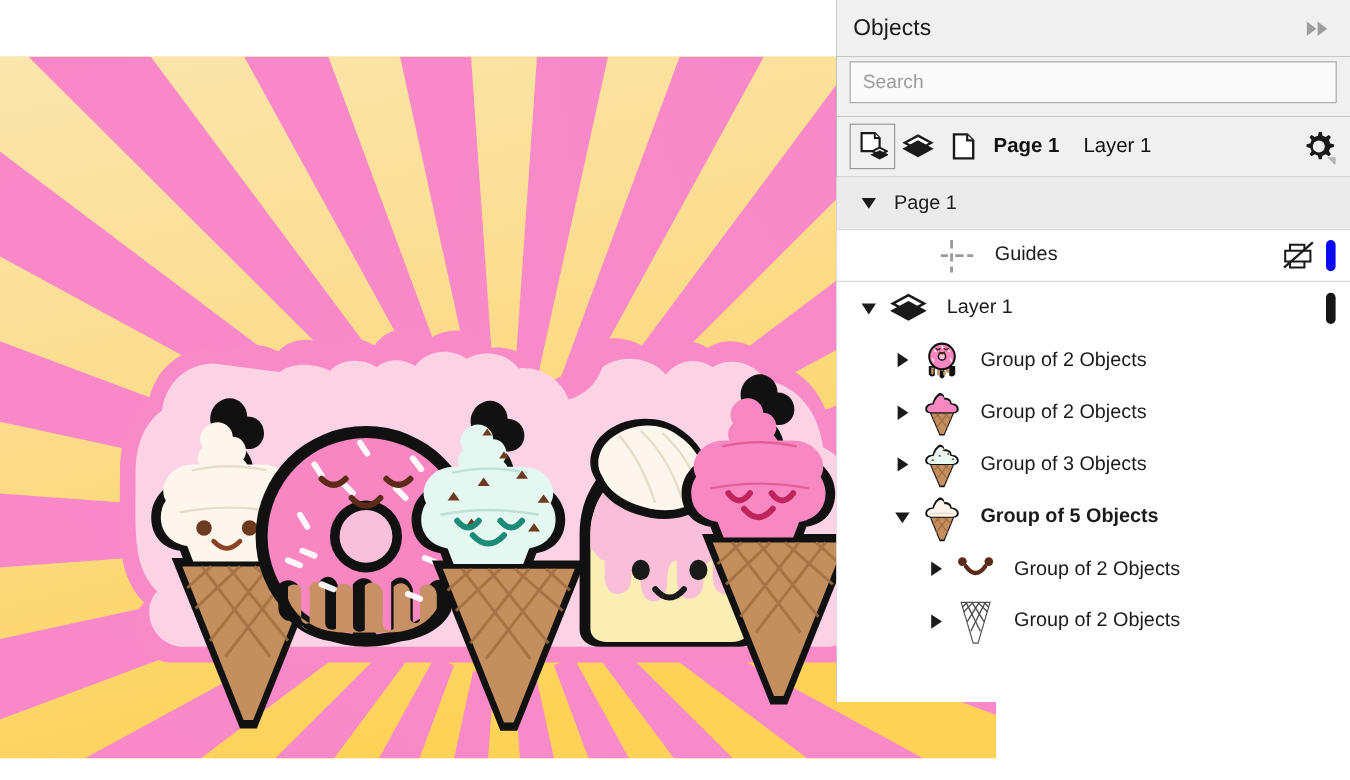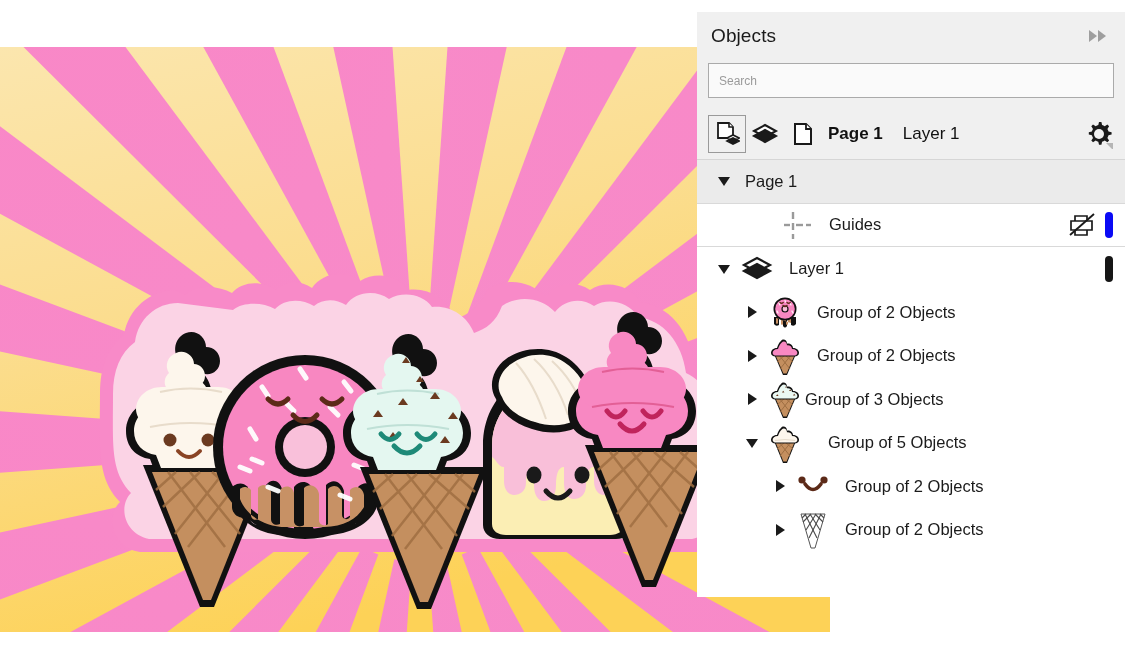--- a/index.html
+++ b/index.html
@@ -13,40 +13,40 @@
 
   
   #canvas-area{
     position:absolute;left:0;top:47px;width:830px;height:585px;
     overflow:hidden;background:#fbe3a0;
   }
   #sunburst{position:absolute;left:0;top:0;width:830px;height:585px;}
 
   
   #objects-panel{
-    position:absolute;left:697px;top:12px;width:428px;height:585px;
+    position:absolute;left:697px;top:0;width:428px;height:585px;
     background:#404040;
     box-shadow:0 0 0 0 rgba(0,0,0,0);
     display:flex;flex-direction:column;
   }
   #panel-titlebar{
     height:47px;flex:0 0 47px;background:#f0f0f0;
     display:flex;align-items:center;padding:0 14px;
     box-sizing:border-box;
   }
   #panel-title{
     font-size:19px;color:#1a1a1a;letter-spacing:.1px;flex:1;
   }
   #collapse-icon{width:26px;height:26px;display:flex;align-items:center;justify-content:center;}
 
   #search-wrap{flex:0 0 50px;padding:4px 11px 10px 11px;box-sizing:border-box;background:#f0f0f0;}
   #search-input{
     width:100%;height:35px;box-sizing:border-box;
     border:1px solid #aaaaaa;background:#fafafa;
-    font-size:12px;color:#222;padding:0 10px;
+    font-size:16px;color:#222;padding:0 10px;
     font-family:"Liberation Sans", sans-serif;
     outline:none;
   }
   #search-input::placeholder{color:#9b9b9b;}
 
   #panel-toolbar{
     flex:0 0 50px;background:#f0f0f0;display:flex;align-items:center;
     padding:0 11px;box-sizing:border-box;gap:0;position:relative;
   }
   .tb-btn{
@@ -588,21 +588,21 @@
         <path d="M10,13 C6.5,13 4.6,15 4.6,17 C4.6,18.6 6.4,19.6 8.4,19.6 L25.6,19.6 C27.6,19.6 29.4,18.6 29.4,17 C29.4,15 27.5,13 24,13 C24,10.5 21.5,8.8 19,9.2 C19,6 15.6,4.4 13.8,6.6 C12,8 11,10.6 10,13 Z" fill="#eaf8f2"></path>
         <g fill="#6b3a20">
               <path d="M8,17 l1.3,-1.8 l1.3,1.8 z"></path>
               <path d="M14,13.4 l1.2,-1.7 l1.2,1.7 z"></path>
               <path d="M21,12 l1.2,-1.7 l1.2,1.7 z"></path>
               <path d="M25,16.4 l1.2,-1.7 l1.2,1.7 z"></path>
               <path d="M17,8.6 l1,-1.4 l1,1.4 z"></path>
             </g>
       </svg>
         </div>
-        <span class="row-label" style="margin-left: 0;">Group of 3 Objects</span>
+        <span class="row-label" style="margin-left: 12px;">Group of 3 Objects</span>
       </div>
       <div class="row plain">
         <div style="width: 42px; flex: 0 0 auto;"></div>
         <div class="tw">
           <svg width="18" height="18" viewBox="0 0 18 18">
             <path d="M3,5 L15,5 L9,14 Z" fill="#1a1a1a"></path>
           </svg>
         </div>
         <div class="thumb">
           <svg width="34" height="42" viewBox="0 0 34 42">
@@ -612,21 +612,21 @@
               <path d="M11,20 L22,34"></path>
               <path d="M17,20 L25,27"></path>
               <path d="M23,20 L12,34"></path>
               <path d="M17,20 L9,27"></path>
             </g>
         <path d="M9,13 C5,13 3,15.5 3,18 C3,20 5,21.5 7.5,21.5 L26.5,21.5 C29,21.5 31,20 31,18 C31,15.5 29,13 25,13 C25,10 22,8 19,8.5 C19,5 15,3 13,6 C11,7.5 10,10 9,13 Z" fill="#111"></path>
         <path d="M10,14 C6.5,14 4.6,16 4.6,18 C4.6,19.6 6.4,20.6 8.4,20.6 L25.6,20.6 C27.6,20.6 29.4,19.6 29.4,18 C29.4,16 27.5,14 24,14 C24,11.5 21.5,9.8 19,10.2 C19,7 15.6,5.4 13.8,7.6 C12,9 11,11.6 10,14 Z" fill="#fdf6ec"></path>
         <path d="M7,18.4 q10,-1.6 20,0" stroke="#e2d6c4" stroke-width="0.9" fill="none"></path>
       </svg>
         </div>
-        <span class="row-label" style="margin-left: 23px;">Group of 5 Objects</span>
+        <span class="row-label" style="margin-left: 12px; font-weight: bold;">Group of 5 Objects</span>
       </div>
       <div class="row plain">
         <div style="width: 70px; flex: 0 0 auto;"></div>
         <div class="tw">
           <svg width="18" height="18" viewBox="0 0 18 18">
             <path d="M5,3 L14,9 L5,15 Z" fill="#1a1a1a"></path>
           </svg>
         </div>
         <div class="thumb">
           <svg width="40" height="26" viewBox="0 0 40 26">

